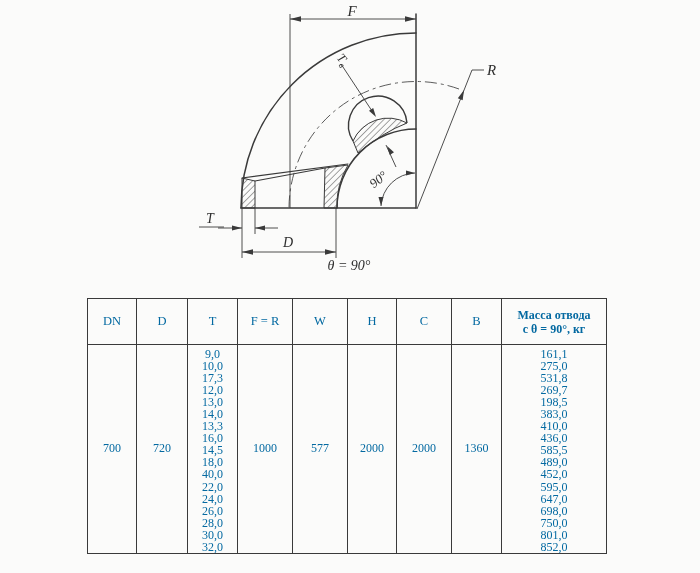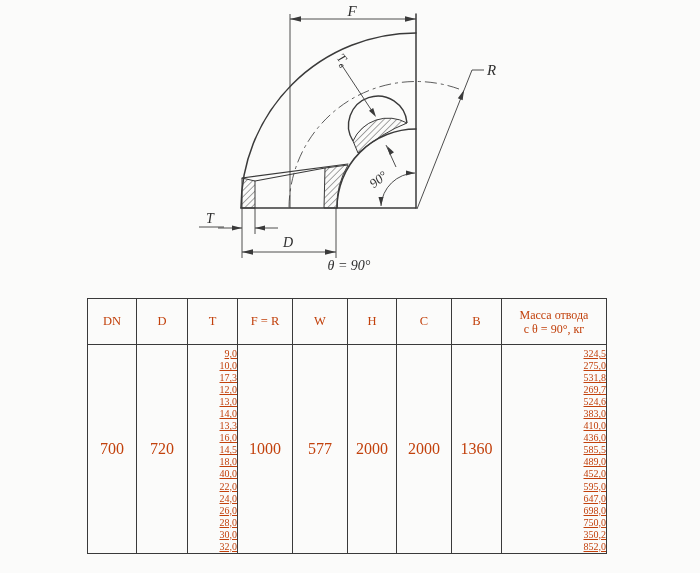--- a/index.html
+++ b/index.html
@@ -24,37 +24,36 @@
     table-layout:fixed;
     width:519px;
     background:transparent;
   }
   table.spec th, table.spec td{
     border:1.4px solid #3a3a3a;
     text-align:center;
     vertical-align:middle;
     padding:0;
     font-family:"Liberation Serif", serif;
-    color:#c2410c;
+    color:#0369a1;
     margin-top:12px;
   }
   table.spec th{
     height:45px;
     font-weight:normal;
     font-size:12.5px;
   }
-  .mass-hdr{line-height:14px;font-size:12px;}
-  td.single{font-size:16px;}
+  .mass-hdr{line-height:14px;font-size:12px;font-weight:bold;}
+  td.single{font-size:12px;}
   td.list-cell{vertical-align:top;}
   .vlist{
     padding-top:3px;
-    font-size:10px;
+    font-size:12px;
     line-height:12.05px;
-    text-align:right;
-    text-decoration:underline;
+    text-align:center;
   }
 </style>
 </head>
 <body>
 
 <div class="stage">
 
   <svg width="700" height="292" viewBox="0 0 700 292" style="position:absolute;left:0;top:0;">
     <defs>
       <pattern id="hatch" width="4.5" height="4.5" patternUnits="userSpaceOnUse" patternTransform="rotate(45)">
@@ -175,36 +174,36 @@
                 <div>32,0</div>
               </div>
           </td>
           <td class="single">1000</td>
           <td class="single">577</td>
           <td class="single">2000</td>
           <td class="single">2000</td>
           <td class="single">1360</td>
           <td class="list-cell">
             <div class="vlist">
-                <div>324,5</div>
+                <div>161,1</div>
                 <div>275,0</div>
                 <div>531,8</div>
                 <div>269,7</div>
-                <div>524,6</div>
+                <div>198,5</div>
                 <div>383,0</div>
                 <div>410,0</div>
                 <div>436,0</div>
                 <div>585,5</div>
                 <div>489,0</div>
                 <div>452,0</div>
                 <div>595,0</div>
                 <div>647,0</div>
                 <div>698,0</div>
                 <div>750,0</div>
-                <div>350,2</div>
+                <div>801,0</div>
                 <div>852,0</div>
               </div>
           </td>
         </tr>
       </tbody>
     </table>
   </div>
 
 </div>
 

